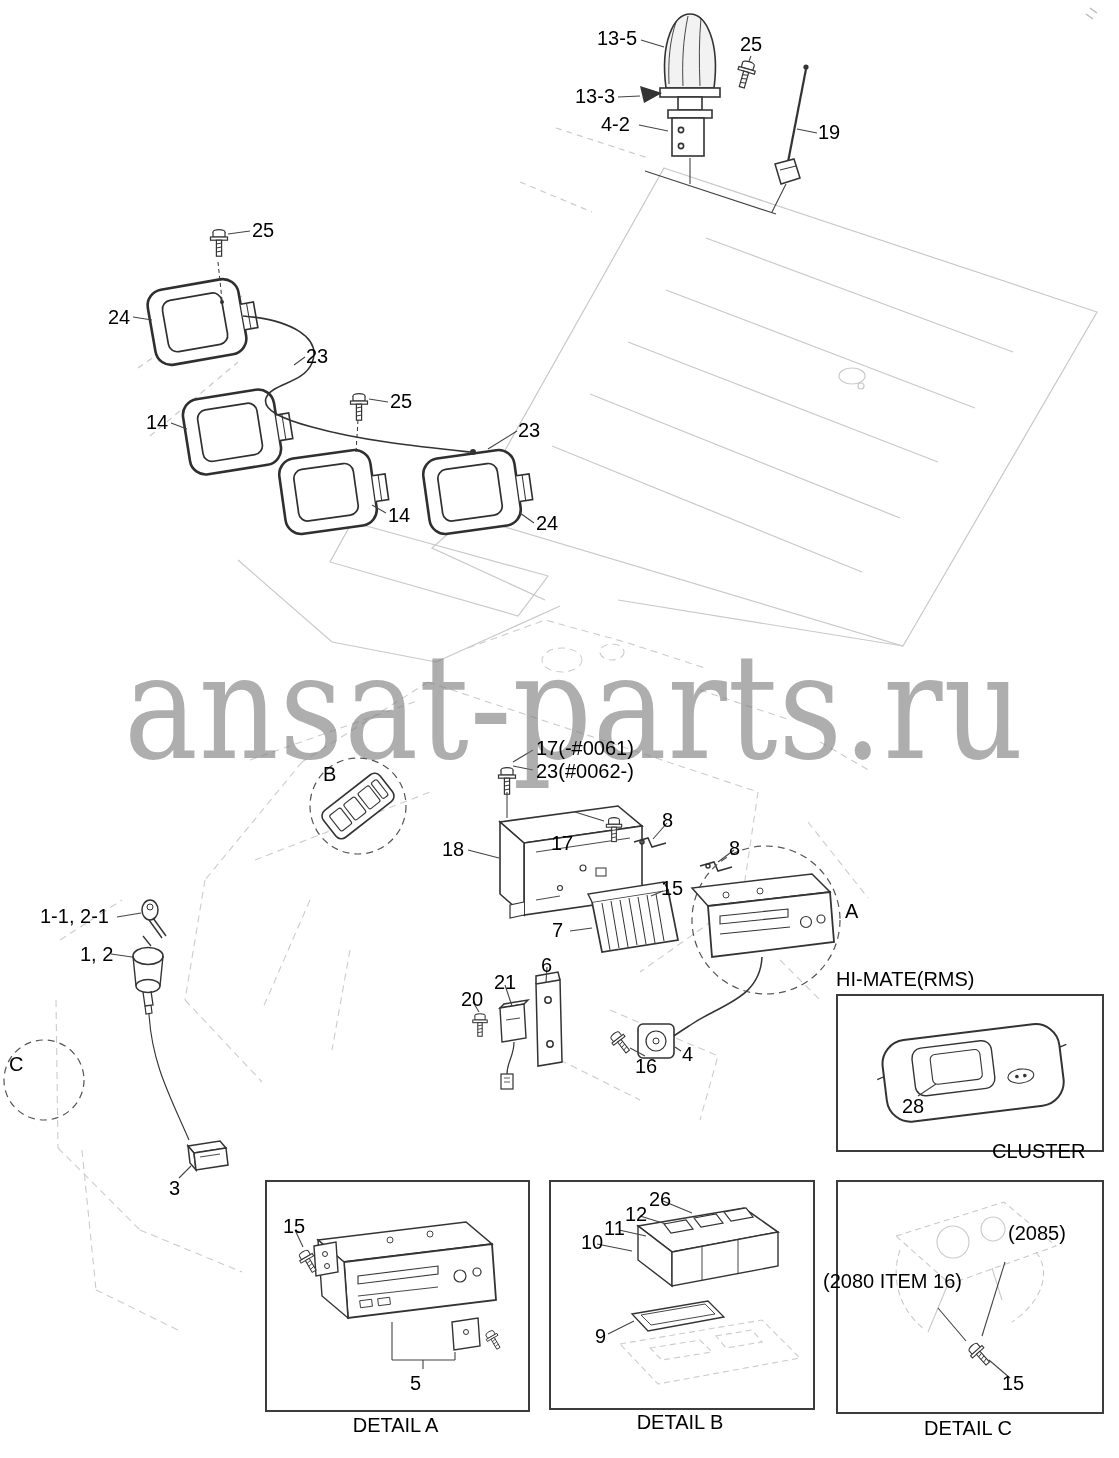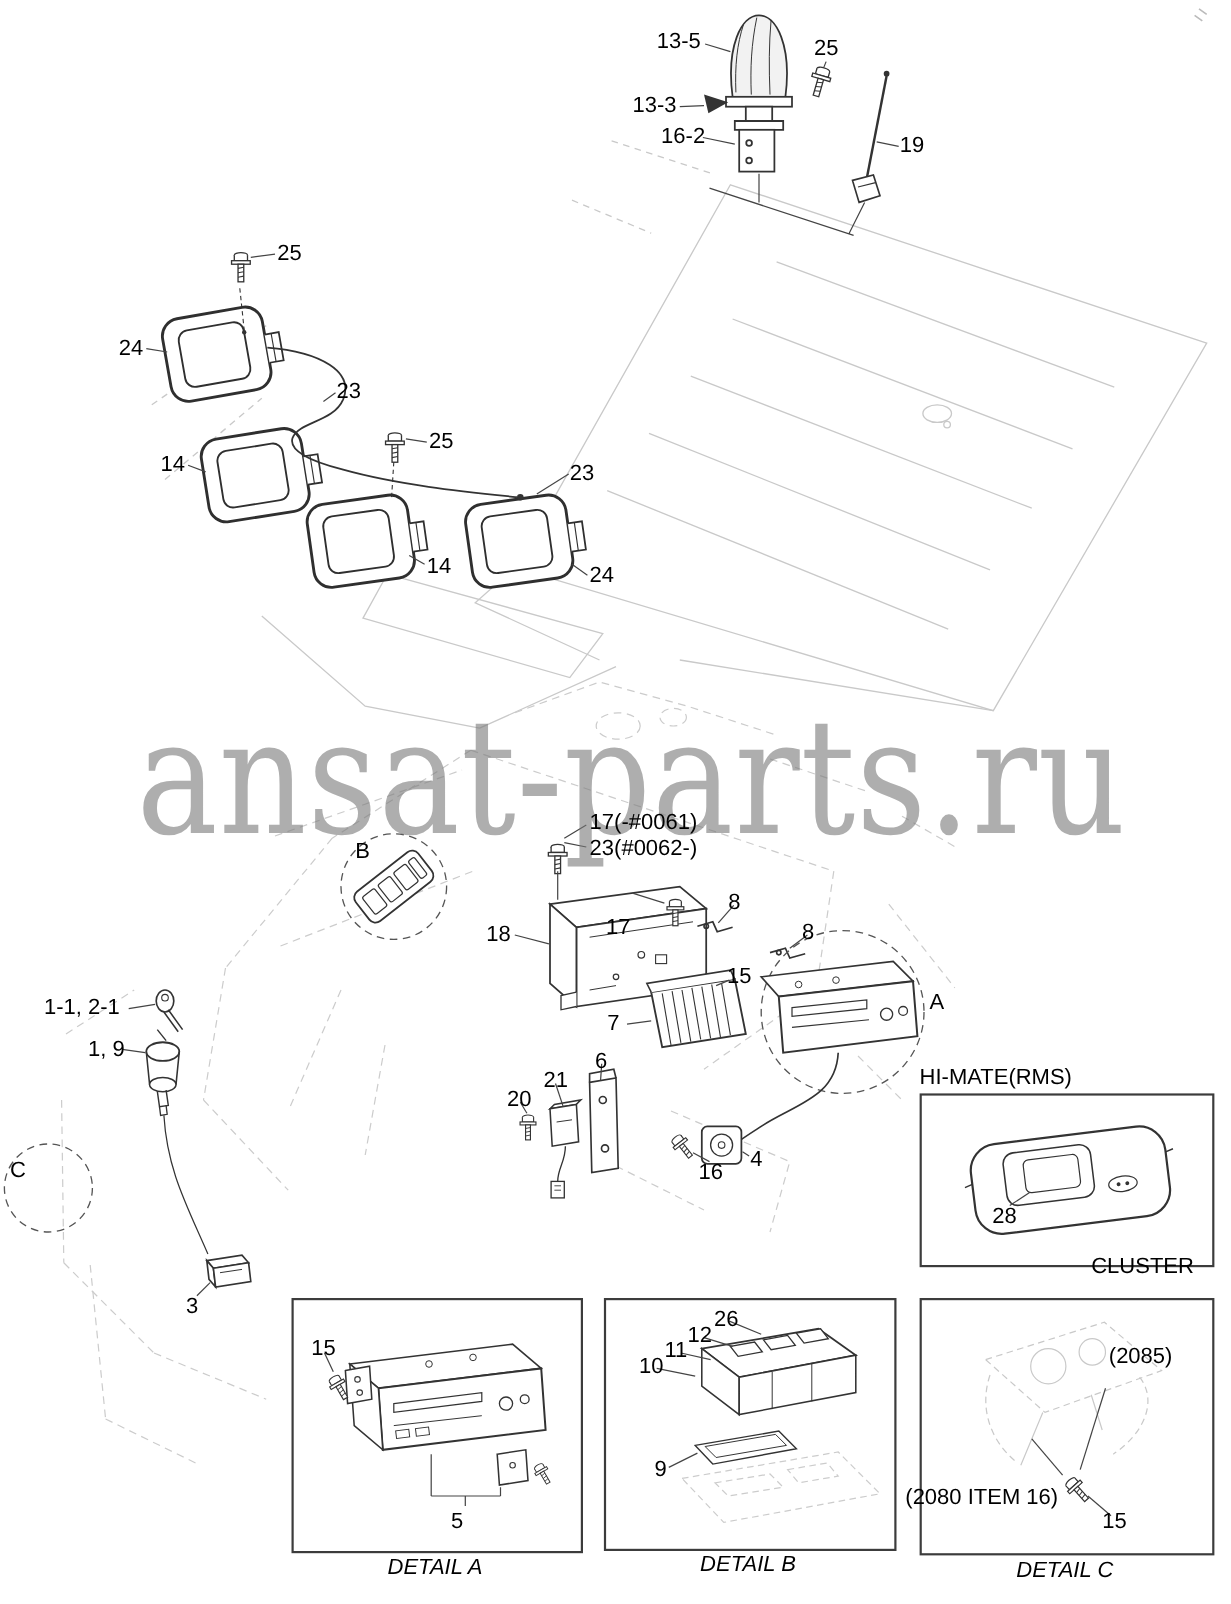--- a/index.html
+++ b/index.html
@@ -5,21 +5,21 @@
   html,body{margin:0;padding:0;background:#ffffff;}
   #stage{position:relative;width:1119px;height:1458px;background:#fff;overflow:hidden;
          font-family:"Liberation Sans",sans-serif;color:#000;}
   #art{position:absolute;left:0;top:0;z-index:0;}
   .watermark{position:absolute;left:124px;top:634px;z-index:1;white-space:nowrap;
              font-family:"DejaVu Serif",serif;font-size:146px;line-height:1;
              color:rgba(120,120,120,0.60);transform:scaleX(0.85);transform-origin:left top;
              letter-spacing:1px;}
   .lbl{position:absolute;z-index:2;font-size:20px;line-height:1.1;white-space:nowrap;}
   .box{position:absolute;z-index:1;border:2px solid #3c3c3c;background:transparent;}
-  .caption{position:absolute;z-index:2;font-size:20px;text-align:center;font-style:italic;}
+  .caption{position:absolute;z-index:2;font-size:20px;text-align:center;}
 </style>
 </head>
 <body>
 
 <div id="stage">
 
   <svg id="art" width="1119" height="1458" viewBox="0 0 1119 1458">
     <defs>
       <g id="bolt">
         <ellipse cx="0" cy="2" rx="6" ry="2.4" fill="#fff" stroke="#333" stroke-width="1.2"></ellipse>
@@ -328,42 +328,42 @@
   <div class="watermark">ansat-parts.ru</div>
 
   <div class="box" style="left:836px;top:994px;width:264px;height:154px"></div>
   <div class="box" style="left:265px;top:1180px;width:261px;height:228px"></div>
   <div class="box" style="left:549px;top:1180px;width:262px;height:226px"></div>
   <div class="box" style="left:836px;top:1180px;width:264px;height:230px"></div>
 
   <div class="lbl" style="left:597px;top:27px">13-5</div>
   <div class="lbl" style="left:740px;top:33px">25</div>
   <div class="lbl" style="left:575px;top:85px">13-3</div>
-  <div class="lbl" style="left:601px;top:113px">16-2</div>
+  <div class="lbl" style="left:601px;top:113px">4-2</div>
   <div class="lbl" style="left:818px;top:121px">19</div>
   <div class="lbl" style="left:252px;top:219px">25</div>
   <div class="lbl" style="left:108px;top:306px">24</div>
   <div class="lbl" style="left:306px;top:345px">23</div>
   <div class="lbl" style="left:146px;top:411px">14</div>
   <div class="lbl" style="left:390px;top:390px">25</div>
   <div class="lbl" style="left:518px;top:419px">23</div>
   <div class="lbl" style="left:388px;top:504px">14</div>
   <div class="lbl" style="left:536px;top:512px">24</div>
   <div class="lbl" style="left:536px;top:737px">17(-#0061)</div>
   <div class="lbl" style="left:536px;top:760px">23(#0062-)</div>
   <div class="lbl" style="left:323px;top:763px">B</div>
   <div class="lbl" style="left:551px;top:832px">17</div>
   <div class="lbl" style="left:662px;top:809px">8</div>
   <div class="lbl" style="left:729px;top:837px">8</div>
   <div class="lbl" style="left:442px;top:838px">18</div>
   <div class="lbl" style="left:661px;top:877px">15</div>
   <div class="lbl" style="left:552px;top:919px">7</div>
   <div class="lbl" style="left:845px;top:900px">A</div>
   <div class="lbl" style="left:40px;top:905px">1-1, 2-1</div>
-  <div class="lbl" style="left:80px;top:943px">1, 9</div>
+  <div class="lbl" style="left:80px;top:943px">1, 2</div>
   <div class="lbl" style="left:541px;top:954px">6</div>
   <div class="lbl" style="left:494px;top:971px">21</div>
   <div class="lbl" style="left:461px;top:988px">20</div>
   <div class="lbl" style="left:635px;top:1055px">16</div>
   <div class="lbl" style="left:682px;top:1043px">4</div>
   <div class="lbl" style="left:9px;top:1053px">C</div>
   <div class="lbl" style="left:169px;top:1177px">3</div>
 
   <div class="lbl" style="left:836px;top:968px">HI-MATE(RMS)</div>
   <div class="lbl" style="left:902px;top:1095px">28</div>
@@ -374,17 +374,17 @@
 
   <div class="lbl" style="left:649px;top:1188px">26</div>
   <div class="lbl" style="left:625px;top:1203px">12</div>
   <div class="lbl" style="left:604px;top:1217px">11</div>
   <div class="lbl" style="left:581px;top:1231px">10</div>
   <div class="lbl" style="left:595px;top:1325px">9</div>
   <div class="caption" style="left:549px;top:1411px;width:262px">DETAIL B</div>
 
   <div class="lbl" style="left:992px;top:1140px">CLUSTER</div>
   <div class="lbl" style="left:1008px;top:1222px">(2085)</div>
-  <div class="lbl" style="left:823px;top:1350px">(2080 ITEM 16)</div>
+  <div class="lbl" style="left:823px;top:1270px">(2080 ITEM 16)</div>
   <div class="lbl" style="left:1002px;top:1372px">15</div>
   <div class="caption" style="left:836px;top:1417px;width:264px">DETAIL C</div>
 
 </div>
 
 </body></html>

